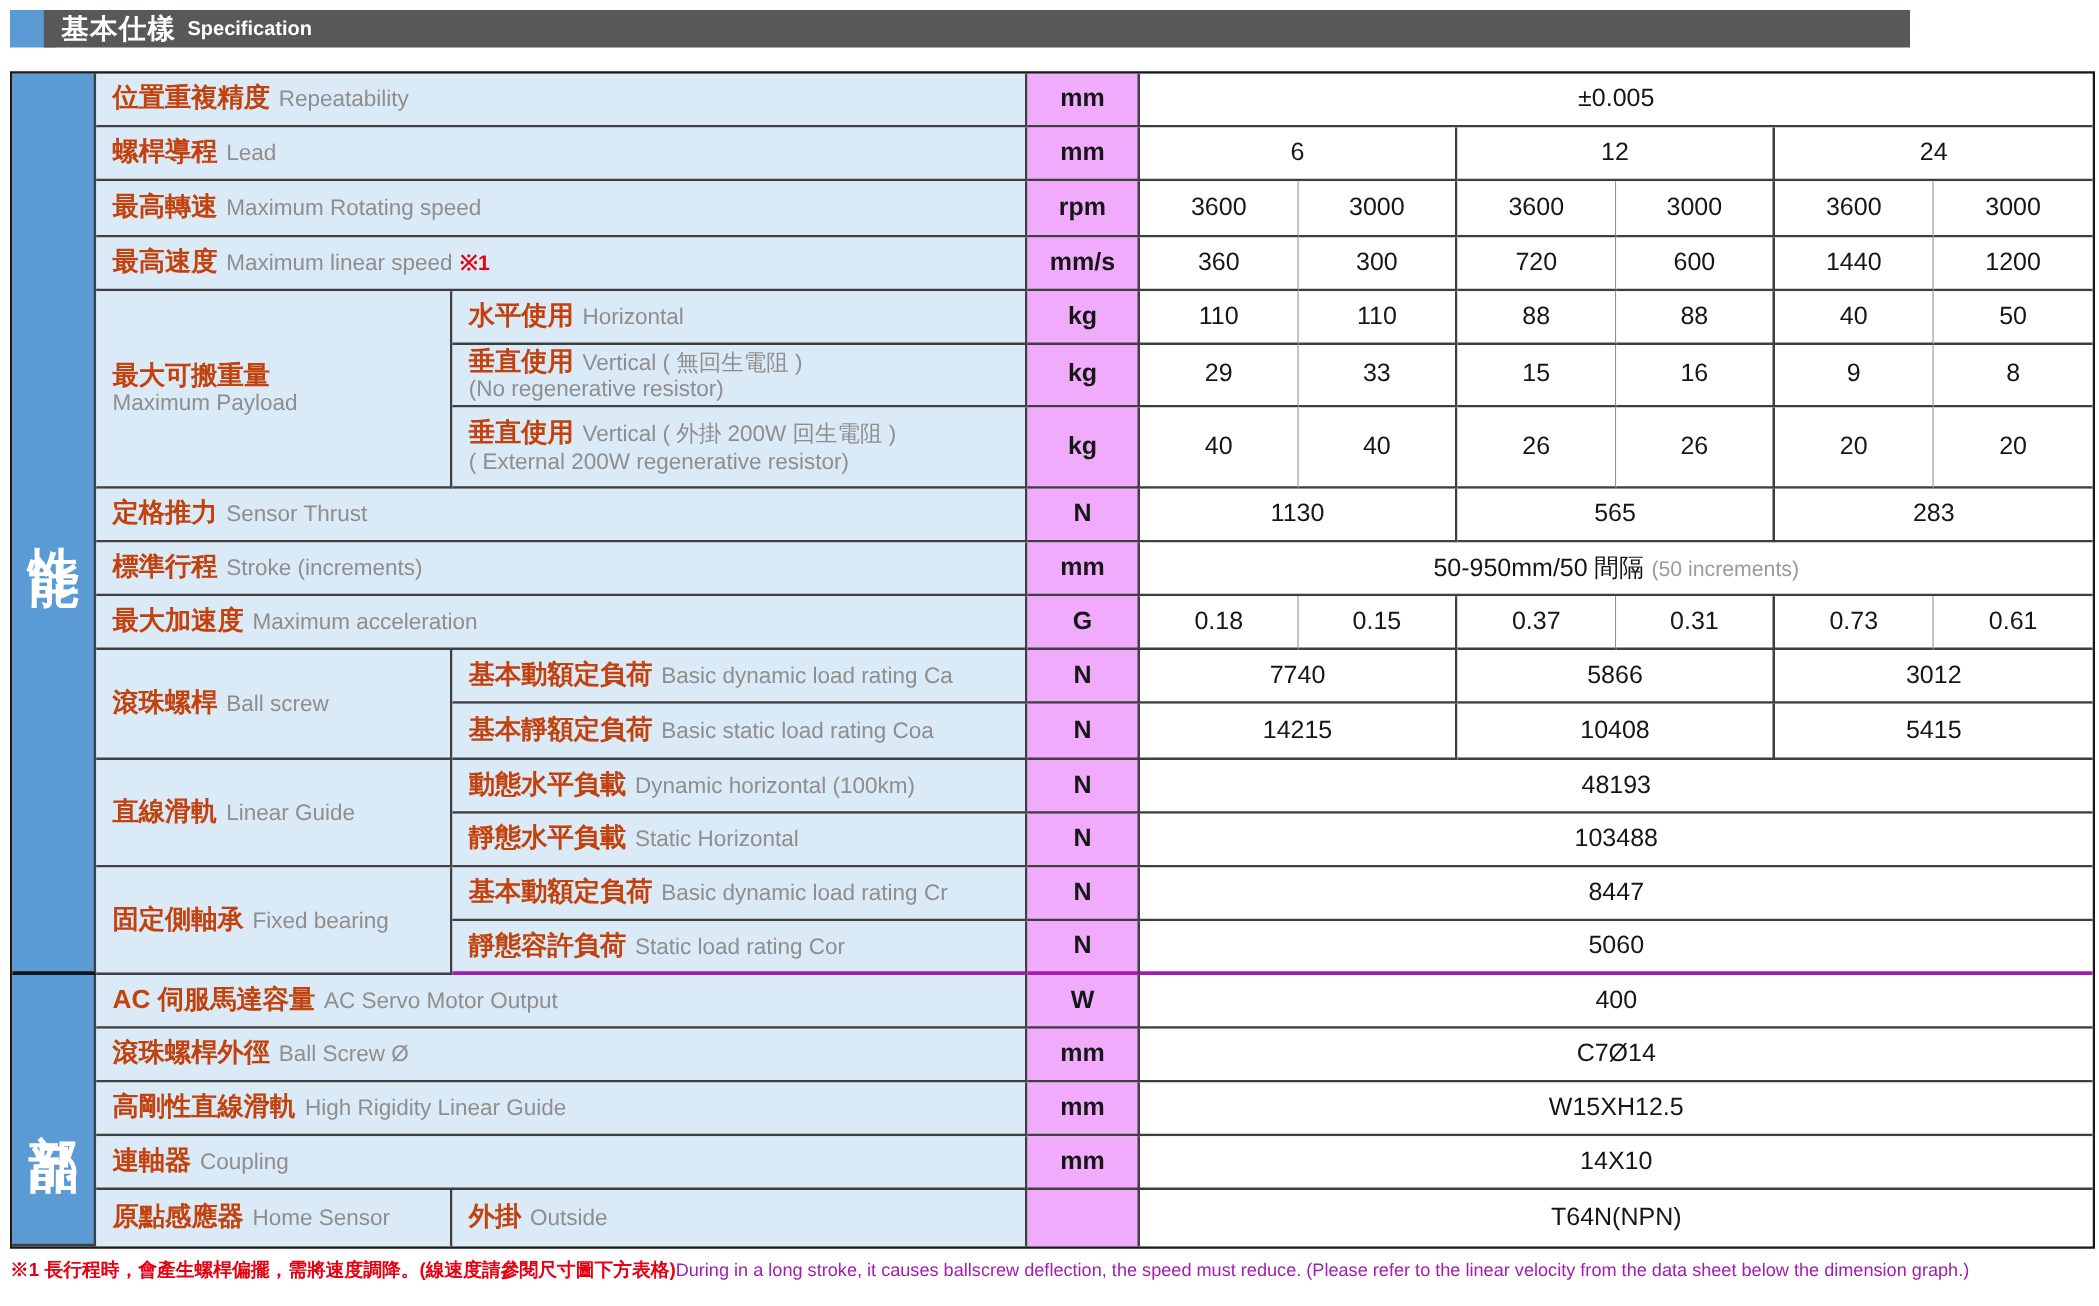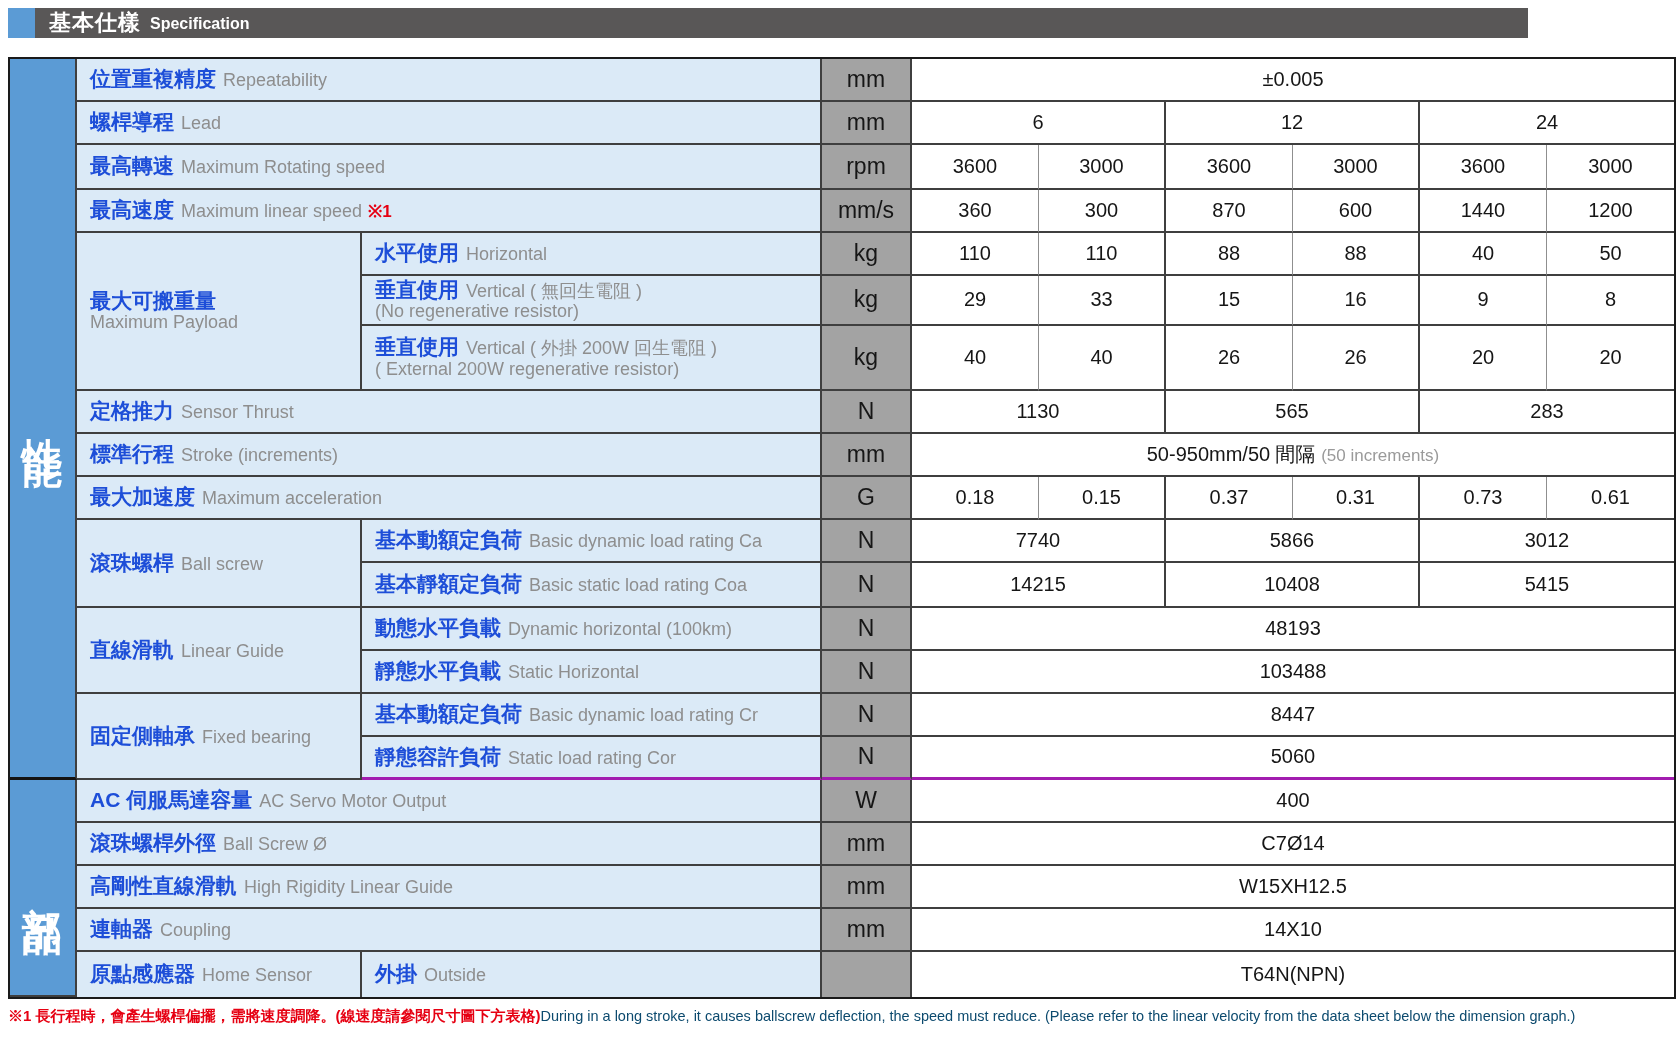--- a/index.html
+++ b/index.html
@@ -24,39 +24,39 @@
 
   .h43{height:43px;} .h45{height:45px;} .h58{height:46px;} .h61{height:65px;}
 
   
   td.sec{background:#5b9bd5;text-align:center;}
   .vtext{writing-mode:vertical-rl;text-orientation:upright;display:inline-block;color:#fff;
          font-weight:bold;font-size:40px;letter-spacing:10px;line-height:1;}
 
   
   td.lbl,td.cat,td.sub{background:#dbeaf7;text-align:left;padding:2px 13px;line-height:1.15;}
-  .zh{font-weight:bold;font-size:21px;color:#1d4ed8;}
+  .zh{font-weight:bold;font-size:21px;color:#c2410c;}
   .en{font-size:18px;color:#8e8e8e;margin-left:7px;}
   .en2{display:block;font-size:18px;color:#8e8e8e;line-height:1.1;}
   .ref{color:#e60012;font-weight:bold;font-size:17px;margin-left:6px;}
 
   
-  td.unit{background:#a3a3a3;text-align:center;font-weight:normal;font-size:23px;color:#161616;}
+  td.unit{background:#f0abfc;text-align:center;font-weight:bold;font-size:20px;color:#161616;}
 
   
   td.val{background:#ffffff;text-align:center;font-size:20px;color:#161616;}
   td.thin{border-right:1px solid #8f8f8f;}
   .sv-num{font-size:20px;color:#161616;}
   .sv-zh{font-size:20px;font-weight:normal;color:#161616;margin-left:5px;}
   .sv-en{font-size:17px;color:#9a9a9a;margin-left:6px;}
 
   
   .footnote{position:absolute;left:8px;top:1007px;width:1665px;white-space:nowrap;}
   .fn-red{color:#e60012;font-weight:bold;font-size:15px;}
-  .fn-en{color:#0c4a6e;font-size:14.5px;}
+  .fn-en{color:#a21caf;font-size:14.5px;}
 </style>
 </head>
 <body>
 
 <div class="accent-square"></div>
 <div class="titlebar">
   <span class="title-zh">基本仕樣</span>
   <span class="title-en">Specification</span>
 </div>
 
@@ -109,21 +109,21 @@
     <td class="val noR">3000</td>
   </tr>
 
   <tr class="h43">
     <td class="lbl" colspan="2">
       <span class="zh">最高速度</span><span class="en">Maximum linear speed</span><span class="ref">※1</span>
     </td>
     <td class="unit">mm/s</td>
     <td class="val thin">360</td>
     <td class="val">300</td>
-    <td class="val thin">870</td>
+    <td class="val thin">720</td>
     <td class="val">600</td>
     <td class="val thin">1440</td>
     <td class="val noR">1200</td>
   </tr>
 
   <tr class="h43">
     <td class="cat" rowspan="3">
       <span class="zh" style="display:block">最大可搬重量</span>
       <span class="en2">Maximum Payload</span>
     </td>

